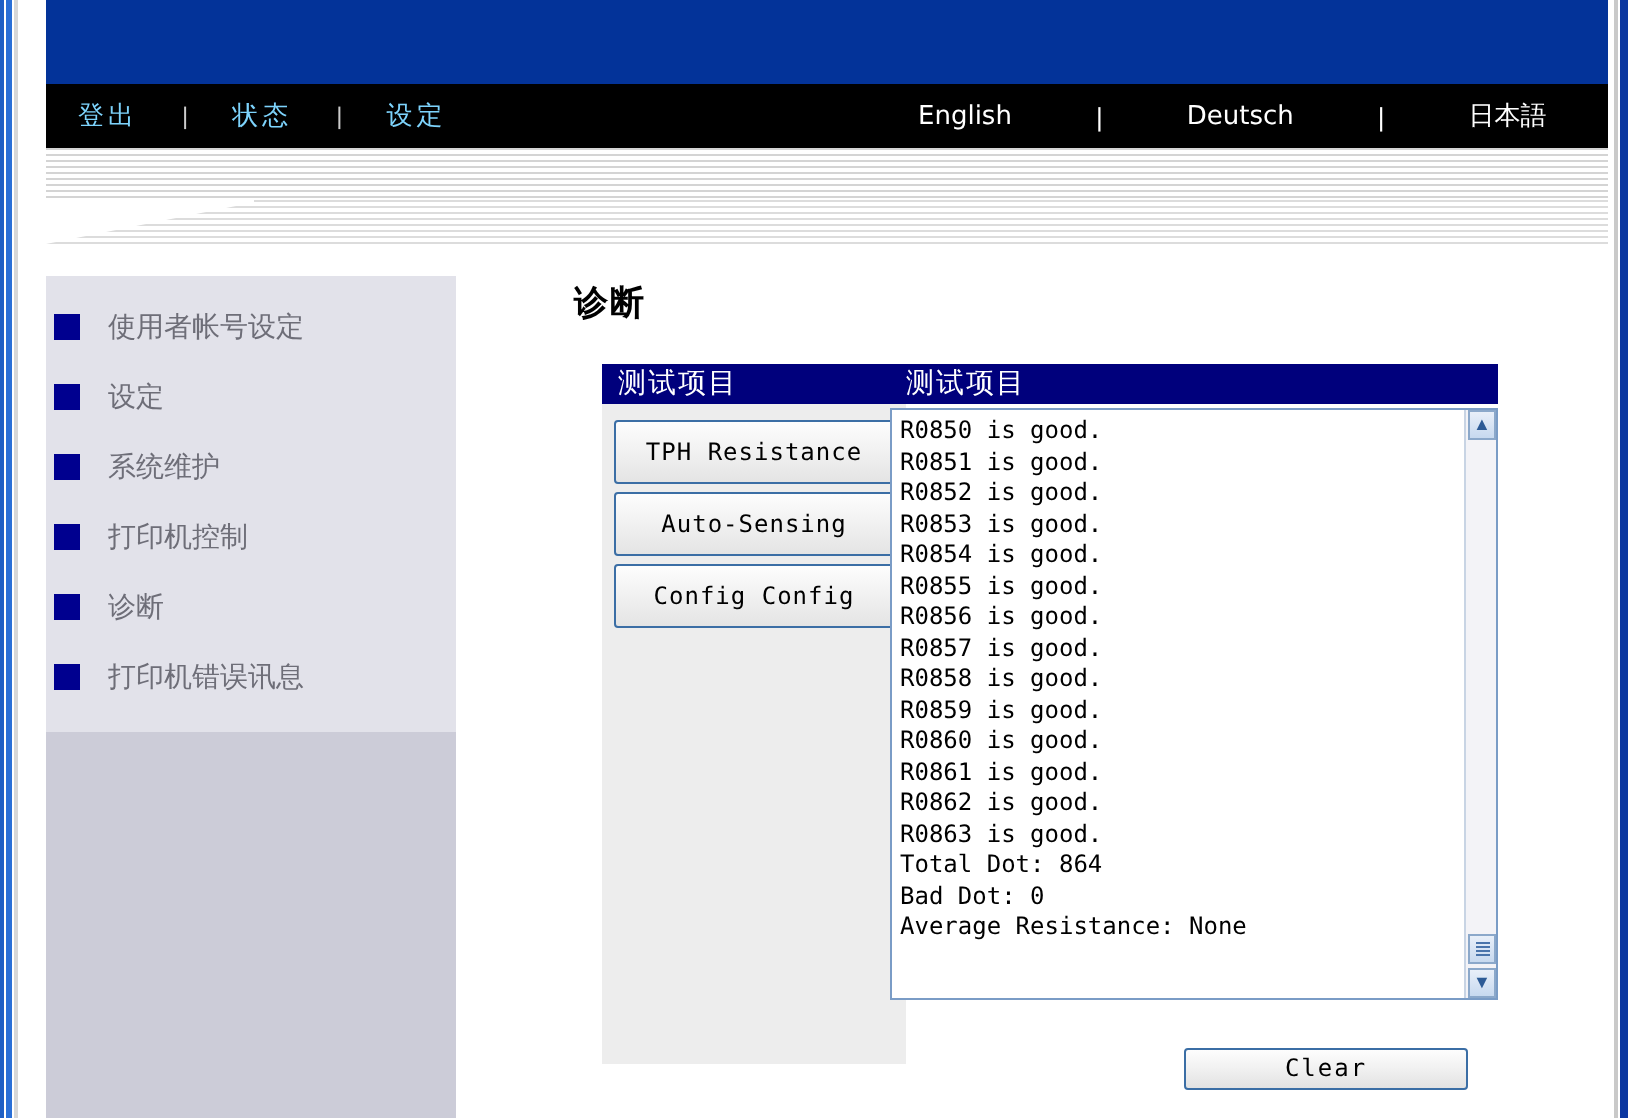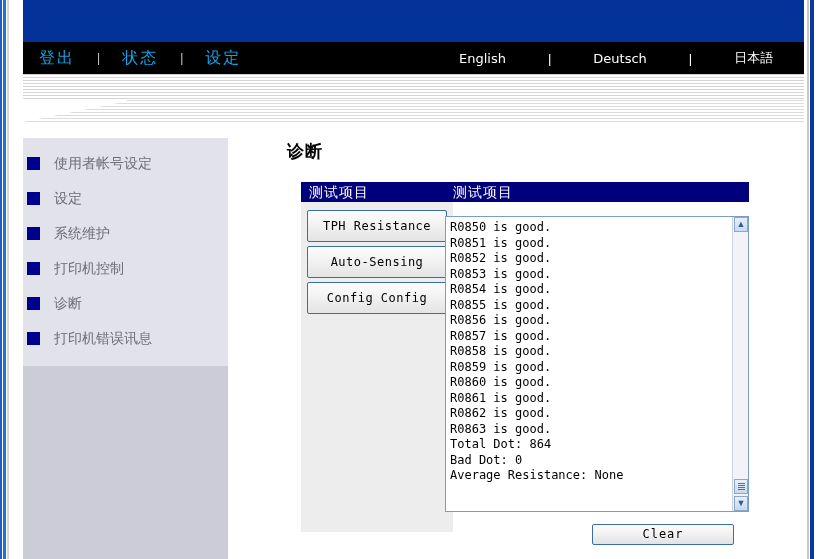--- a/index.html
+++ b/index.html
@@ -76,22 +76,22 @@
     background: #000000;
   }
   #nav-left {
     position: absolute;
     left: 16px; top: 0;
     height: 32px;
     display: flex;
     align-items: center;
   }
   .nav-link {
-    color: #0ea5e9;
-    font-size: 16px;
+    color: #7dd3fc;
+    font-size: 13px;
     font-family: "DejaVu Sans", sans-serif;
     letter-spacing: 2px;
     cursor: pointer;
     white-space: nowrap;
   }
   .nav-sep {
     color: #cccccc;
     font-size: 12px;
     padding: 0 22px;
     user-select: none;
@@ -251,21 +251,21 @@
     position: absolute;
     left: 156px; top: 0;
     width: 304px;
   }
   #results-box {
     position: relative;
     height: 296px;
     background: #ffffff;
     border: 1px solid #7a9cc6;
     box-sizing: border-box;
-    margin-top: 14px;
+    margin-top: 2px;
     overflow: hidden;
   }
   #results-text {
     position: absolute;
     left: 4px; top: 3px;
     right: 18px;
     font-family: "DejaVu Sans Mono", monospace;
     font-size: 12px;
     line-height: 15.5px;
     color: #000000;

